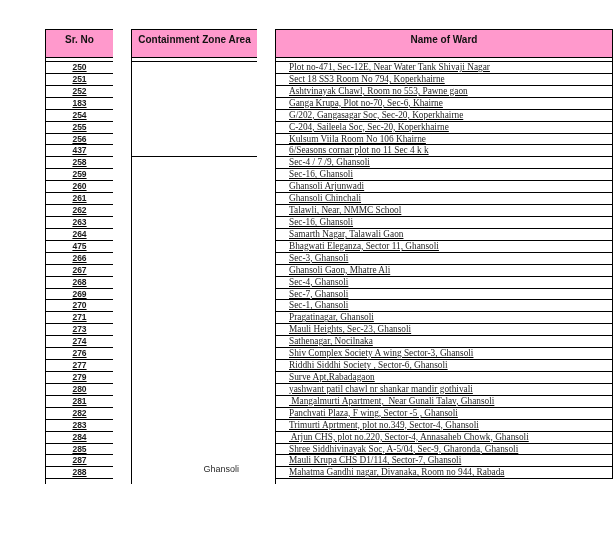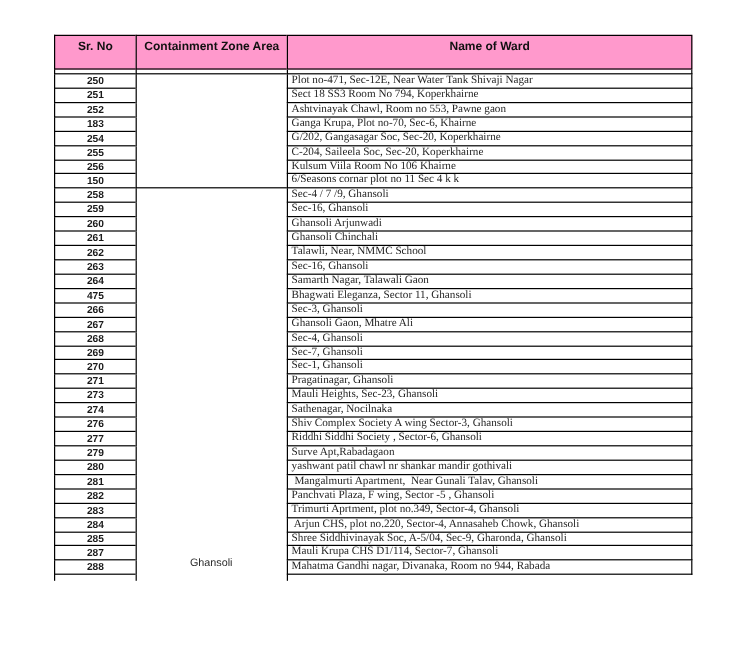--- a/index.html
+++ b/index.html
@@ -4,63 +4,63 @@
 <style>
   html, body { margin:0; padding:0; }
   body {
     width:616px; height:560px; background:#ffffff; overflow:hidden;
     font-family:"Liberation Sans", sans-serif; position:relative;
   }
   .page { position:absolute; inset:0; background:#fff; }
 
   .tbl { position:absolute; left:45px; top:29px; width:532px; }
 
-  .grid-row { display:grid; grid-template-columns:68px 126px 338px; }
+  .grid-row { display:grid; grid-template-columns:68px 126px 338px;gap:18px; }
   .grid-row > div { box-sizing:border-box; overflow:hidden; }
 
   
   .hdr { height:29px; }
   .hdr > div {
     background:var(--hdrbg); border-left:1px solid var(--bc);
     border-top:1px solid var(--bc); border-bottom:1px solid var(--bc);
     font-weight:bold; font-size:10px; color:#111;
     display:flex; justify-content:center; align-items:flex-start;
     padding-top:4px;
   }
   .hdr > div:last-child { border-right:1px solid var(--bc); }
 
   
   .spacer { height:4px; }
   .spacer > div { border-left:1px solid var(--bc); border-bottom:1px solid var(--bc); }
   .spacer > div:last-child { border-right:1px solid var(--bc); }
 
   
-  .trow { height:11.923px; }
+  .trow { height:11.923px;text-decoration:underline; }
   .trow > .c1 {
     border-left:1px solid var(--bc); border-bottom:1px solid var(--bc);
     text-align:center; font-size:8.5px; font-weight:bold; color:#1a1a1a;
     line-height:11.5px;
   }
   .trow > .c2 { border-left:1px solid var(--bc); }
   .trow.divider > .c2 { border-bottom:1px solid var(--bc); }
   .trow > .c3 {
     border-left:1px solid var(--bc); border-right:1px solid var(--bc);
     border-bottom:1px solid var(--bc);
     font-family:"Liberation Serif", serif; font-size:9.3px; color:#1f1f1f;
-    line-height:11.2px; padding-left:3px; white-space:pre;
+    line-height:11.2px; padding-left:13px; white-space:pre;
   }
 
   
   .stub { height:5px; }
   .stub > div { border-left:1px solid var(--bc); }
 
   
   .ward-label {
     position:absolute; left:68px; width:126px; top:434px; height:12px;
-    text-align:center; font-size:9px; color:#2a2a2a; line-height:12px;
+    text-align:right; font-size:9px; color:#2a2a2a; line-height:12px;
   }
 </style>
 </head>
 <body>
 
 <div class="page">
   <div class="tbl">
 
     <div class="grid-row hdr">
       <div>Sr. No</div>
@@ -104,21 +104,21 @@
           <div class="c1">255</div>
           <div class="c2"></div>
           <div class="c3">C-204, Saileela Soc, Sec-20, Koperkhairne</div>
         </div>
         <div class="grid-row trow">
           <div class="c1">256</div>
           <div class="c2"></div>
           <div class="c3">Kulsum Viila Room No 106 Khairne</div>
         </div>
         <div class="grid-row trow divider">
-          <div class="c1">150</div>
+          <div class="c1">437</div>
           <div class="c2"></div>
           <div class="c3">6/Seasons cornar plot no 11 Sec 4 k k</div>
         </div>
         <div class="grid-row trow">
           <div class="c1">258</div>
           <div class="c2"></div>
           <div class="c3">Sec-4 / 7 /9, Ghansoli</div>
         </div>
         <div class="grid-row trow">
           <div class="c1">259</div>

